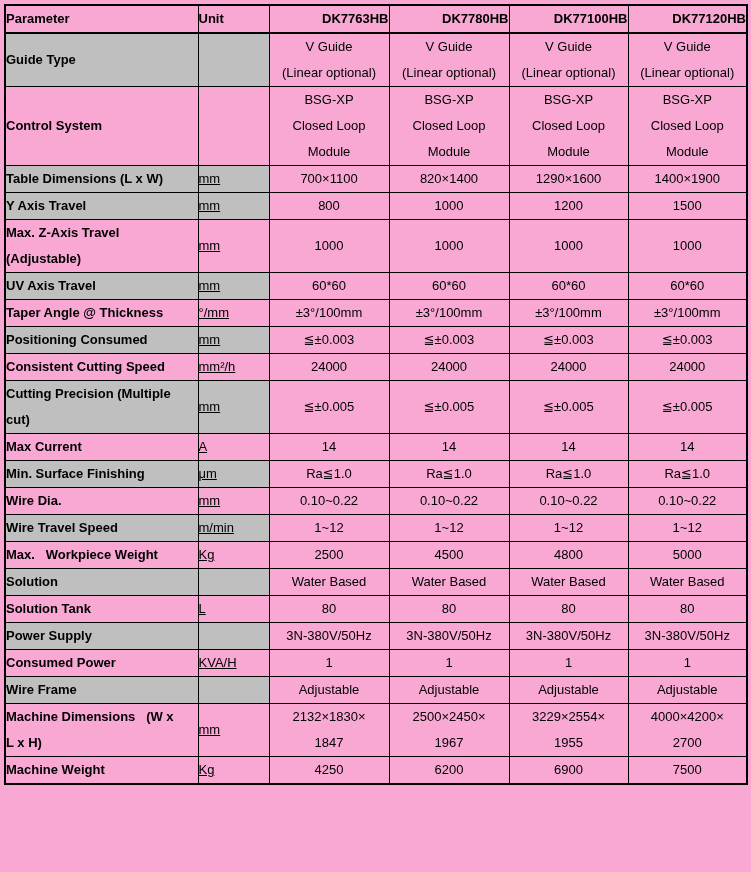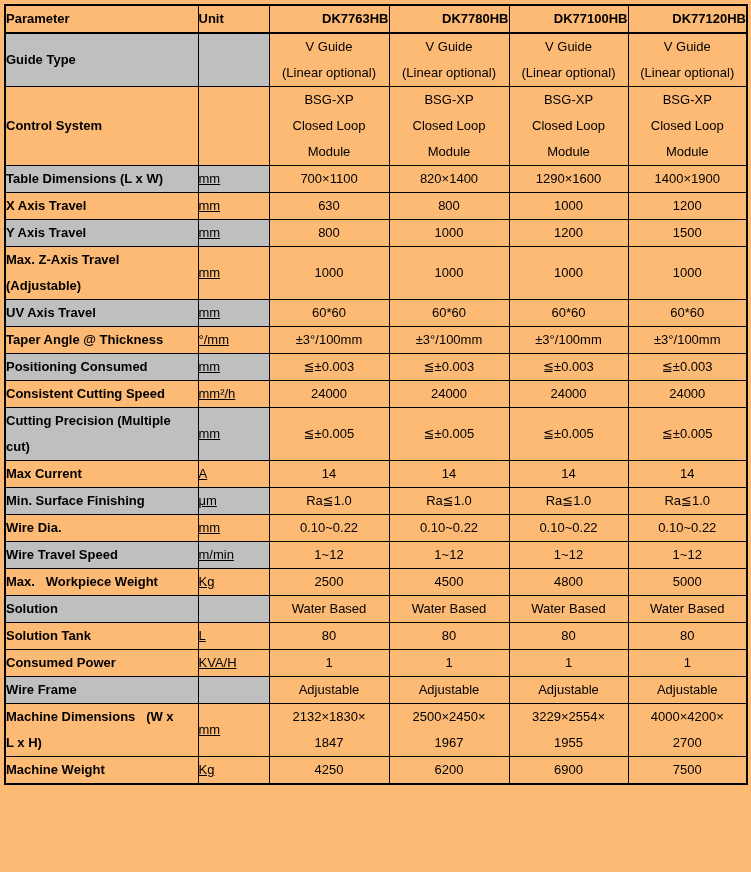--- a/index.html
+++ b/index.html
@@ -3,21 +3,21 @@
 <meta charset="utf-8">
 <style>
   html, body {
     margin: 0;
     padding: 0;
     background: #ffffff;
   }
   .page {
     width: 751px;
     height: 872px;
-    background: #fdba74;
+    background: #f9a8d4;
     box-sizing: border-box;
     padding: 4px 8px 0 4px;
     font-family: "Liberation Sans", "DejaVu Sans", sans-serif;
     color: #000000;
   }
   table.spec {
     border-collapse: collapse;
     table-layout: fixed;
     width: 742px;
     border: 2px solid #000000;
@@ -115,28 +115,20 @@
 Module</td>
         </tr>
         <tr class="shaded">
           <td class="param">Table Dimensions (L x W)</td>
           <td class="unit">mm</td>
           <td class="val">700×1100</td>
           <td class="val">820×1400</td>
           <td class="val">1290×1600</td>
           <td class="val">1400×1900</td>
         </tr>
-        <tr>
-          <td class="param">X Axis Travel</td>
-          <td class="unit">mm</td>
-          <td class="val">630</td>
-          <td class="val">800</td>
-          <td class="val">1000</td>
-          <td class="val">1200</td>
-        </tr>
         <tr class="shaded">
           <td class="param">Y Axis Travel</td>
           <td class="unit">mm</td>
           <td class="val">800</td>
           <td class="val">1000</td>
           <td class="val">1200</td>
           <td class="val">1500</td>
         </tr>
         <tr>
           <td class="param">Max. Z-Axis Travel
@@ -236,20 +228,28 @@
           <td class="val">Water Based</td>
           <td class="val">Water Based</td>
         </tr>
         <tr>
           <td class="param">Solution Tank</td>
           <td class="unit">L</td>
           <td class="val">80</td>
           <td class="val">80</td>
           <td class="val">80</td>
           <td class="val">80</td>
+        </tr>
+        <tr class="shaded">
+          <td class="param">Power Supply</td>
+          <td class="unit"></td>
+          <td class="val">3N-380V/50Hz</td>
+          <td class="val">3N-380V/50Hz</td>
+          <td class="val">3N-380V/50Hz</td>
+          <td class="val">3N-380V/50Hz</td>
         </tr>
         <tr>
           <td class="param">Consumed Power</td>
           <td class="unit">KVA/H</td>
           <td class="val">1</td>
           <td class="val">1</td>
           <td class="val">1</td>
           <td class="val">1</td>
         </tr>
         <tr class="shaded">

